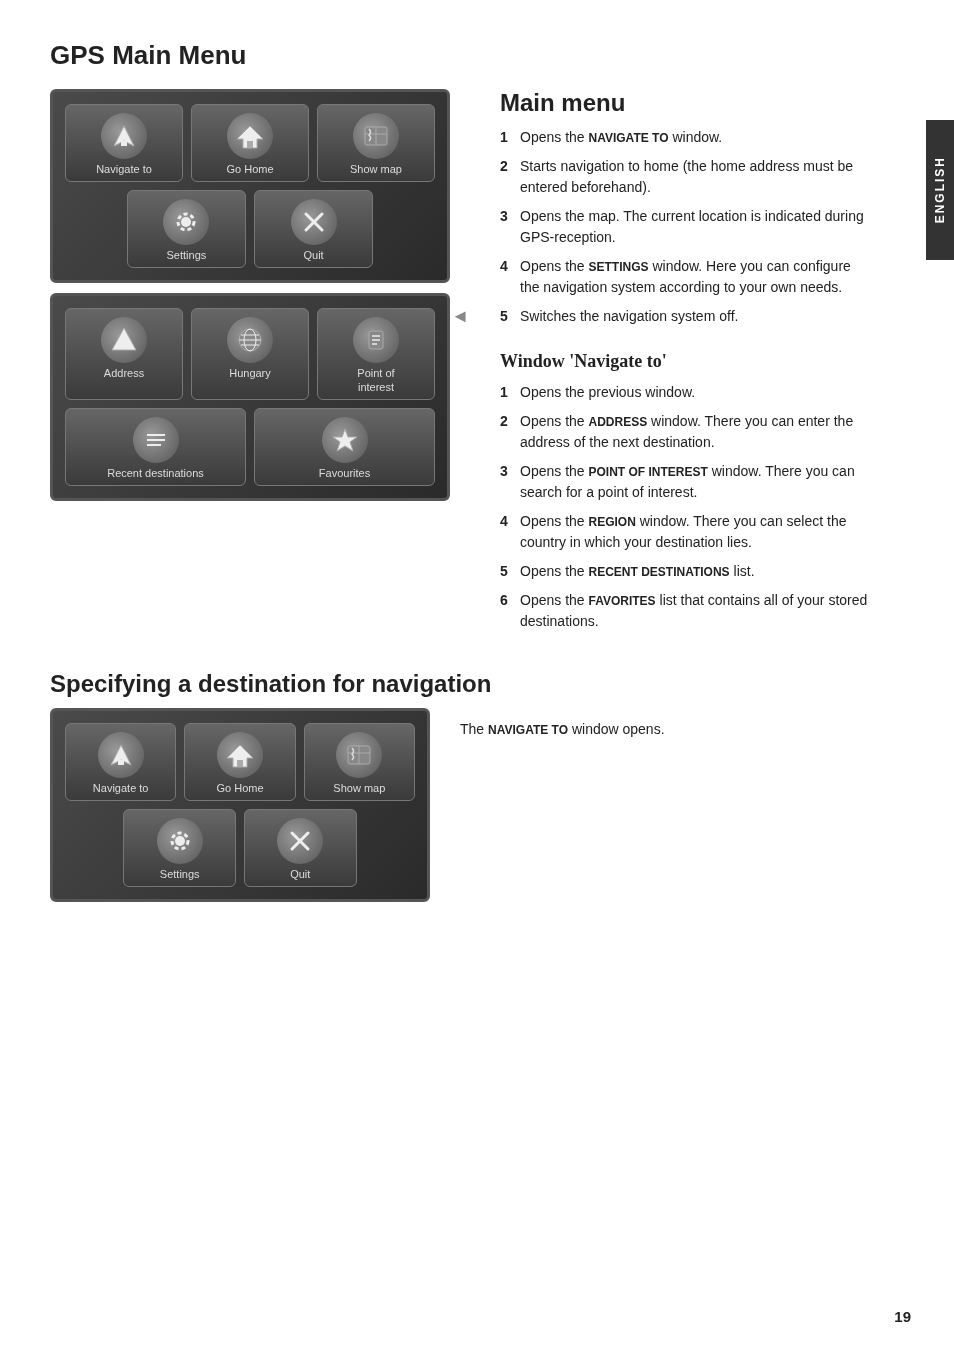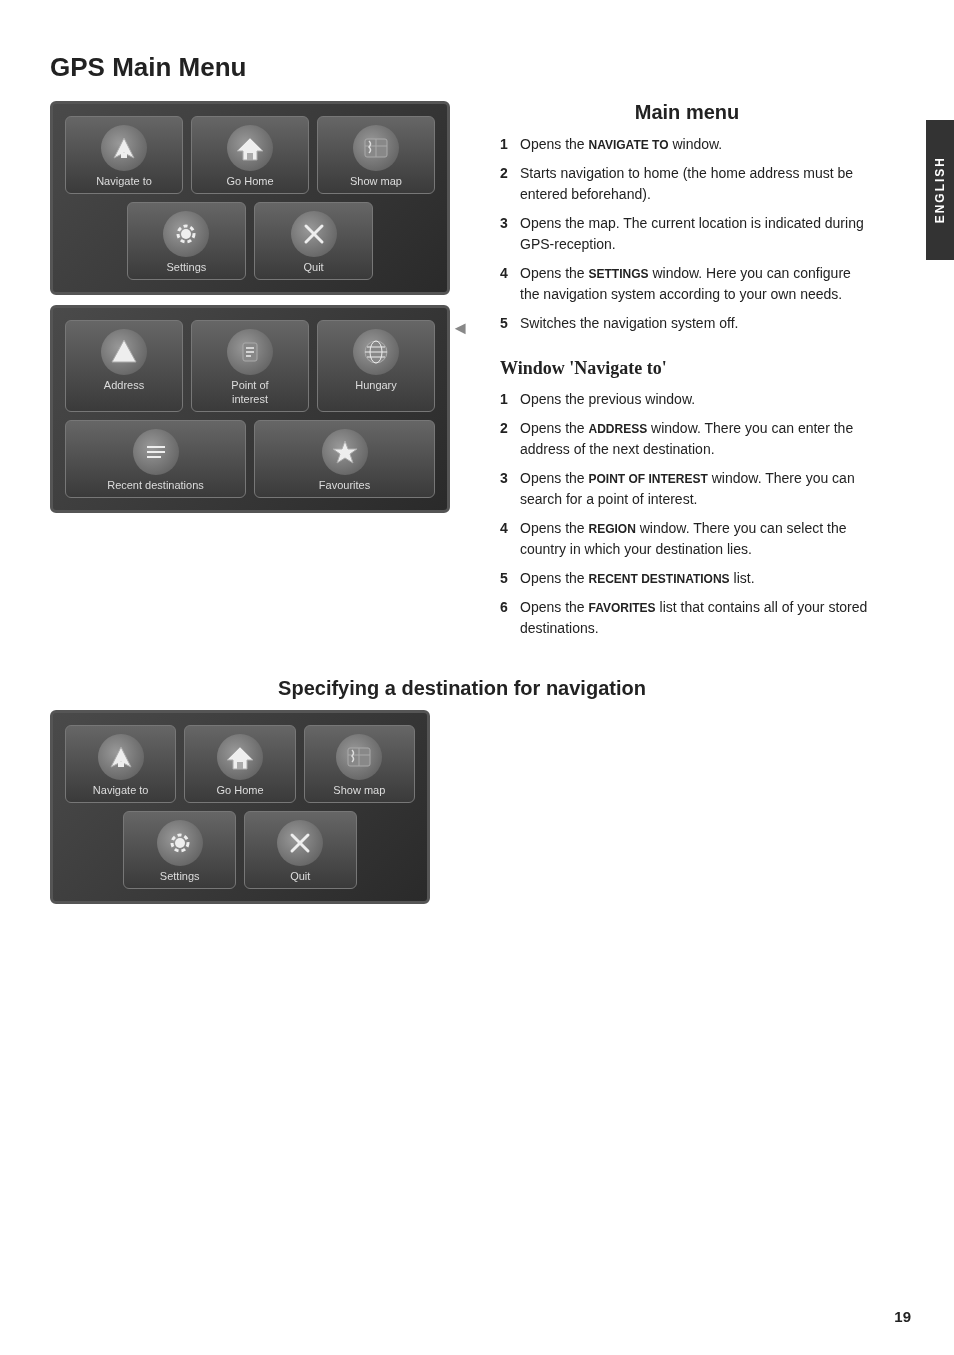--- a/index.html
+++ b/index.html
@@ -8,21 +8,21 @@
       width: 954px;
       min-height: 1355px;
       background: #fff;
       font-family: Arial, Helvetica, sans-serif;
       font-size: 14px;
       color: #222;
       position: relative;
     }
 
     .page-content {
-      padding: 52px 50px 40px 50px;
+      padding: 40px 50px 40px 50px;
       padding-right: 80px;
     }
 
     
     .side-tab {
       position: absolute;
       right: 0;
       top: 120px;
       width: 28px;
       height: 140px;
@@ -50,24 +50,23 @@
       font-weight: bold;
     }
 
     
     h1 {
       font-size: 26px;
       font-weight: bold;
       margin-bottom: 18px;
     }
     h2 {
-      font-size: 20px;
+      font-size: 24px;
       font-weight: bold;
       margin-bottom: 10px;
-      text-align: center;
     }
     h3 {
       font-size: 18px;
       font-weight: bold;
       margin-bottom: 10px;
       font-family: Liberation Serif, serif;
     }
 
     .two-col {
       display: flex;
@@ -277,41 +276,41 @@
               <svg width="30" height="30" viewBox="0 0 30 30">
                 <polygon points="15,3 27,25 3,25" fill="#eee" stroke="#aaa" stroke-width="1"></polygon>
               </svg>
             </div>
             <span class="btn-label">Address</span>
           </div>
 
           <div class="gps-btn">
             <div class="gps-icon-circle">
               <svg width="30" height="30" viewBox="0 0 30 30">
-                <rect x="8" y="6" width="14" height="18" rx="2" fill="#888" stroke="#aaa"></rect>
-                <line x1="11" y1="11" x2="19" y2="11" stroke="#eee" stroke-width="1.5"></line>
-                <line x1="11" y1="15" x2="19" y2="15" stroke="#eee" stroke-width="1.5"></line>
-                <line x1="11" y1="19" x2="16" y2="19" stroke="#eee" stroke-width="1.5"></line>
-              </svg>
-            </div>
-            <span class="btn-label">Point of<br>interest</span>
-          </div>
-
-          <div class="gps-btn">
-            <div class="gps-icon-circle">
-              <svg width="30" height="30" viewBox="0 0 30 30">
                 <circle cx="15" cy="15" r="11" fill="#888" stroke="#aaa" stroke-width="1"></circle>
                 <ellipse cx="15" cy="15" rx="6" ry="11" fill="none" stroke="#eee" stroke-width="1"></ellipse>
                 <line x1="4" y1="15" x2="26" y2="15" stroke="#eee" stroke-width="1"></line>
                 <line x1="6" y1="10" x2="24" y2="10" stroke="#eee" stroke-width="1"></line>
                 <line x1="6" y1="20" x2="24" y2="20" stroke="#eee" stroke-width="1"></line>
               </svg>
             </div>
             <span class="btn-label">Hungary</span>
           </div>
+
+          <div class="gps-btn">
+            <div class="gps-icon-circle">
+              <svg width="30" height="30" viewBox="0 0 30 30">
+                <rect x="8" y="6" width="14" height="18" rx="2" fill="#888" stroke="#aaa"></rect>
+                <line x1="11" y1="11" x2="19" y2="11" stroke="#eee" stroke-width="1.5"></line>
+                <line x1="11" y1="15" x2="19" y2="15" stroke="#eee" stroke-width="1.5"></line>
+                <line x1="11" y1="19" x2="16" y2="19" stroke="#eee" stroke-width="1.5"></line>
+              </svg>
+            </div>
+            <span class="btn-label">Point of<br>interest</span>
+          </div>
         </div>
         <div class="gps-grid-2">
 
           <div class="gps-btn">
             <div class="gps-icon-circle">
               <svg width="30" height="30" viewBox="0 0 30 30">
                 <line x1="6" y1="10" x2="24" y2="10" stroke="#eee" stroke-width="2"></line>
                 <line x1="6" y1="15" x2="24" y2="15" stroke="#eee" stroke-width="2"></line>
                 <line x1="6" y1="20" x2="20" y2="20" stroke="#eee" stroke-width="2"></line>
               </svg>
@@ -448,20 +447,23 @@
                 <line x1="7" y1="7" x2="23" y2="23" stroke="#eee" stroke-width="3" stroke-linecap="round"></line>
                 <line x1="23" y1="7" x2="7" y2="23" stroke="#eee" stroke-width="3" stroke-linecap="round"></line>
               </svg>
             </div>
             <span class="btn-label">Quit</span>
           </div>
         </div>
       </div>
 
       <div class="spec-text">
+        <p>
+          The <span class="bold-caps">Navigate to</span> window opens.
+        </p>
       </div>
 
     </div>
   </div>
 
 </div>
 
 <div class="side-tab">
   <span>ENGLISH</span>
 </div>

